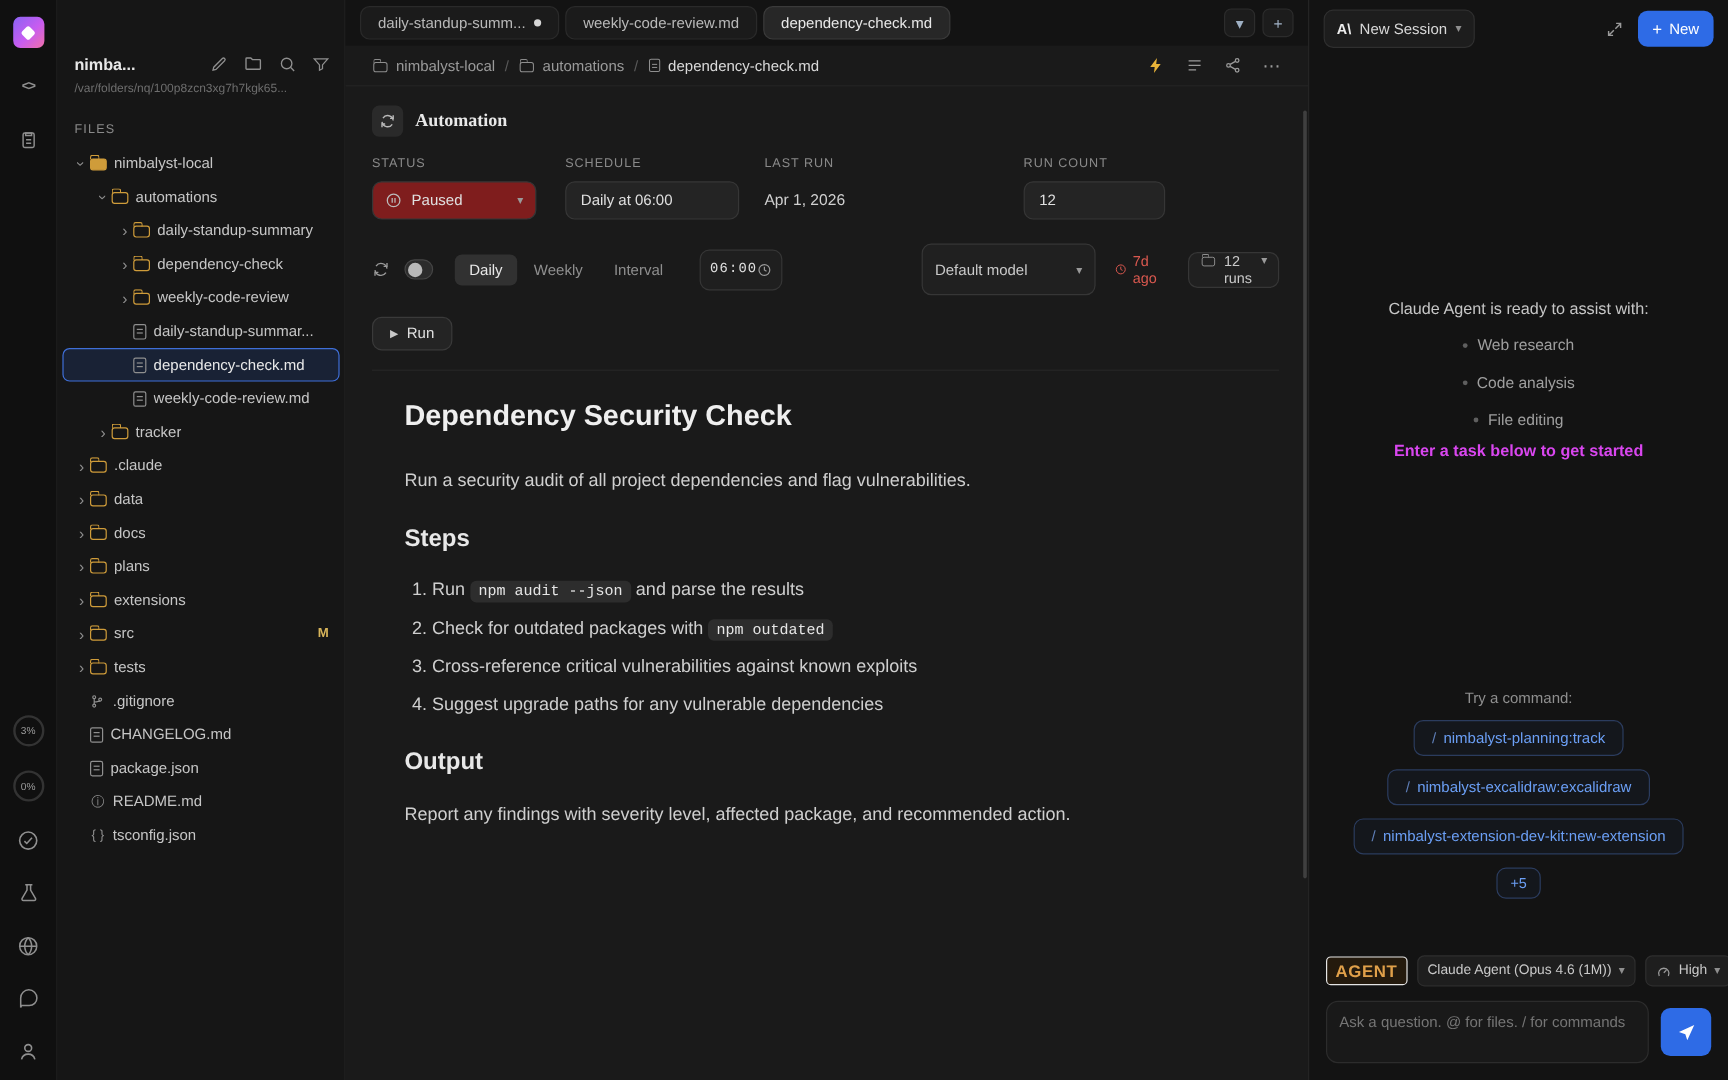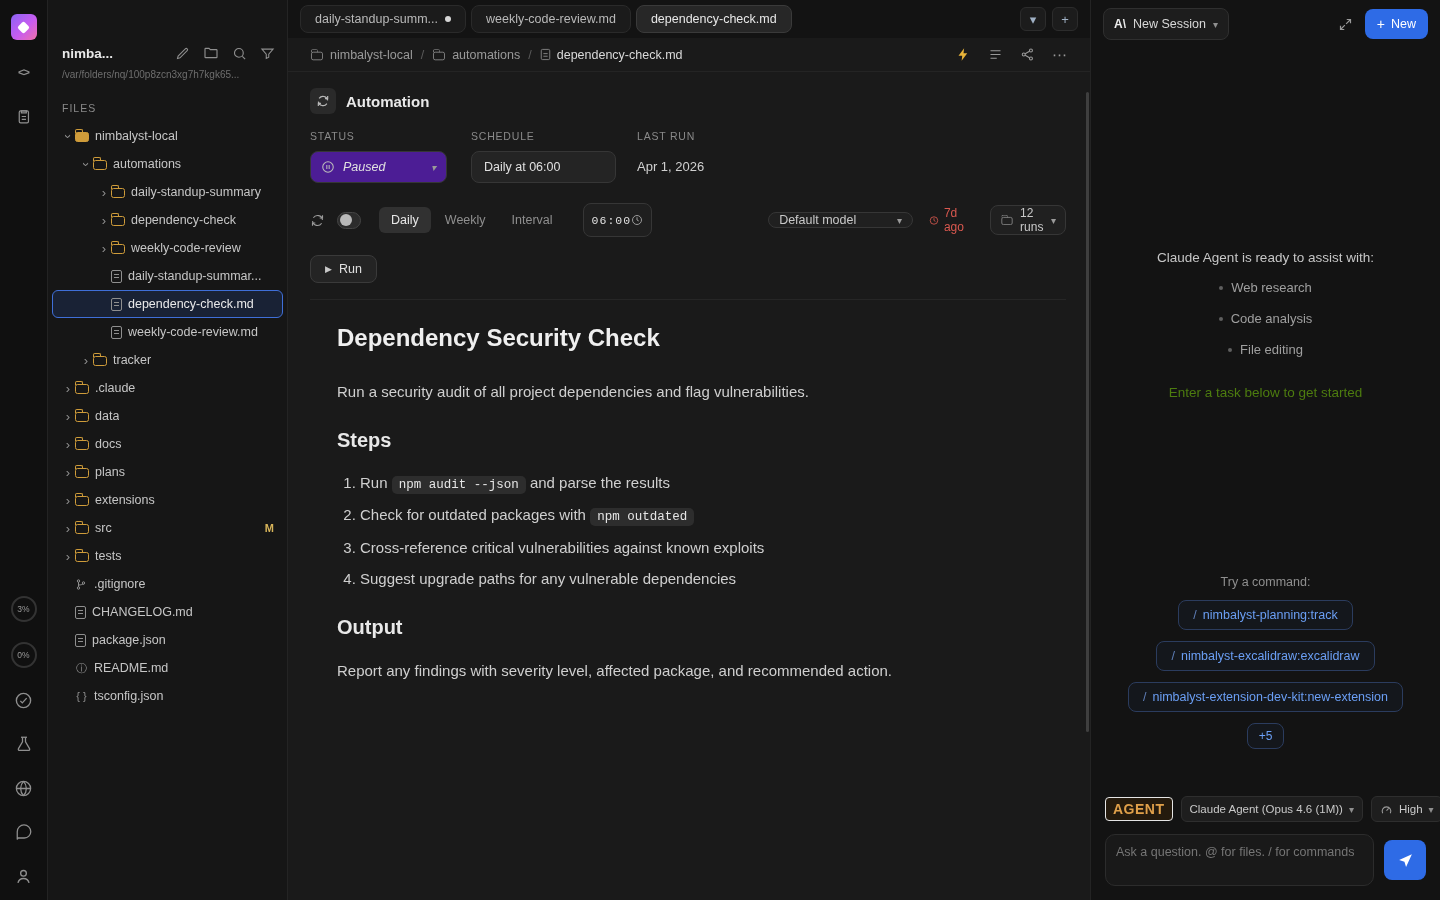--- a/index.html
+++ b/index.html
@@ -58,43 +58,43 @@
   .crumb.current { color:#dadada; }
   .crumb-sep { color:#5a5a5a; }
   .crumb-actions { margin-left:auto; display:flex; align-items:center; gap:17px; }
   .crumb-actions .act { cursor:pointer; display:flex; color:#9a9a9a; }
   .ellip { font-size:15px; color:#9a9a9a; letter-spacing:1px; }
 
   .editor { flex:1; overflow:hidden; padding:12px 24px 0 22px; }
 
   .auto-head { display:flex; align-items:center; gap:10px; margin:4px 0 16px; }
   .auto-tile { width:26px; height:26px; border-radius:6px; background:#2a2a2a; display:flex; align-items:center; justify-content:center; color:#b9b9b9; }
-  .auto-title { font-size:15px; font-weight:bold; color:#e9e9e9; }
+  .auto-title { font-size:15px; font-weight:bold; color:#e9e9e9;font-family:Liberation Serif, serif; }
 
   .auto-grid { display:flex; }
   .fld .flabel { font-size:10.5px; letter-spacing:0.8px; color:#8a8a8a; margin-bottom:9px; }
   .f1 { width:137px; margin-right:24px; } .f2 { width:145px; margin-right:21px; } .f3 { width:166px; margin-right:50px; } .f4 { width:118px; }
-  .status-btn { width:100%; height:32px; background:#4c1d95; border:1px solid #363636; border-radius:8px; display:flex; align-items:center; padding:0 10px; gap:8px; color:#e0e0e0; font-size:12.5px; cursor:pointer;font-style:italic; }
+  .status-btn { width:100%; height:32px; background:#7f1d1d; border:1px solid #363636; border-radius:8px; display:flex; align-items:center; padding:0 10px; gap:8px; color:#e0e0e0; font-size:12.5px; cursor:pointer; }
   .status-btn .cd { margin-left:auto; color:#9a9a9a; font-size:10px; }
   .valbox { height:32px; line-height:30px; background:#242424; border:1px solid #363636; border-radius:8px; padding:0 12px; font-size:12.5px; color:#e0e0e0; }
   .plainval { line-height:32px; font-size:13px; color:#d0d0d0; }
 
   .auto-row2 { margin-top:20px; display:flex; align-items:center; }
   .sync { color:#9a9a9a; margin-right:12px; cursor:pointer; }
   .toggle { width:30px; height:17px; border-radius:9px; background:#2c2c2c; border:1px solid #454545; position:relative; margin-right:18px; cursor:pointer; }
   .toggle::after { content:""; position:absolute; left:2px; top:1.5px; width:12px; height:12px; border-radius:50%; background:#b9b9b9; }
   .seg { display:flex; gap:2px; }
   .seg .opt { padding:6px 12px; font-size:12.5px; color:#8f8f8f; border-radius:6px; cursor:pointer; }
   .seg .opt.active { background:#313131; color:#e8e8e8; }
   .timebox { margin-left:18px; width:76px; height:19px; border:1px solid #363636; border-radius:8px; background:#1f1f1f; display:flex; align-items:center; justify-content:space-between; padding:16px 8px; cursor:pointer; }
   .timebox .t { font-family:"Liberation Mono","DejaVu Sans Mono",monospace; font-size:11.5px; letter-spacing:1px; color:#e0e0e0; }
-  .modelsel { margin-left:116px; width:178px; height:16px; border:1px solid #363636; border-radius:8px; background:#202020; display:flex; align-items:center; padding:0 10px; font-size:12.5px; color:#c9c9c9; cursor:pointer; }
+  .modelsel { margin-left:116px; width:178px; height:43px; border:1px solid #363636; border-radius:8px; background:#202020; display:flex; align-items:center; padding:0 10px; font-size:12.5px; color:#c9c9c9; cursor:pointer; }
   .modelsel .cd { margin-left:auto; color:#9a9a9a; font-size:10px; }
   .overdue { margin-left:16px; display:flex; align-items:center; gap:5px; color:#d9584f; font-size:12px; }
-  .runsbox { margin-left:18px; height:30px; border:1px solid #363636; border-radius:8px; background:#202020; display:flex; align-items:center; gap:6px; padding:0 9px; font-size:12px; color:#c9c9c9; cursor:pointer; }
+  .runsbox { margin-left:18px; height:30px; border:1px solid #363636; border-radius:8px; background:#202020; display:flex; align-items:flex-start; gap:6px; padding:0 9px; font-size:12px; color:#c9c9c9; cursor:pointer; }
   .runsbox .cd { color:#9a9a9a; font-size:10px; }
 
   .run-btn { margin-top:18px; height:28px; display:inline-flex; align-items:center; gap:7px; padding:0 14px; background:#242424; border:1px solid #3a3a3a; border-radius:8px; color:#e0e0e0; font-size:12.5px; cursor:pointer; }
   .run-btn .play { font-size:9px; color:#c9c9c9; }
 
   .automation { padding-bottom:16px; border-bottom:1px solid #262626; }
 
   .docbody { padding:24px 0 0 27px; max-width:680px; }
   .docbody h1 { font-size:24px; font-weight:bold; color:#efefef; margin:0 0 28px; }
   .docbody p { font-size:15px; line-height:1.55; color:#cfcfcf; margin:0 0 18px; }
@@ -117,21 +117,21 @@
   .expand-btn { color:#9a9a9a; cursor:pointer; display:flex; }
   .new-btn { height:30px; display:flex; align-items:center; gap:6px; background:#2e6be6; border-radius:8px; padding:0 12px; color:#fff; font-size:12.5px; cursor:pointer; }
   .new-btn .plus { font-size:14px; }
 
   .right-body { flex:1; position:relative; }
   .centered { position:absolute; left:0; right:0; text-align:center; }
   .ready { top:202px; font-size:13.5px; color:#c6c6c6; }
   .caps { top:224px; }
   .cap { height:31px; display:flex; align-items:center; justify-content:center; gap:8px; font-size:13px; color:#9f9f9f; }
   .cap .bdot { width:4px; height:4px; border-radius:50%; background:#5f5f5f; }
-  .enter { top:337px; font-size:13.5px; color:#4d7c0f; }
+  .enter { top:320px; font-size:13.5px; color:#d946ef;font-weight:bold; }
   .try { top:527px; font-size:12.5px; color:#8f8f8f; }
   .chips { top:552px; display:flex; flex-direction:column; align-items:center; gap:11px; }
   .chip { height:30px; display:flex; align-items:center; gap:6px; padding:0 14px; border:1px solid #2b3c5e; border-radius:8px; background:rgba(43,75,136,0.08); color:#6b9ff5; font-size:12.5px; cursor:pointer; white-space:nowrap; }
   .chip .slash { color:#5f7fb8; }
   .more-chip { height:26px; padding:0 11px; font-size:12px; }
 
   .right-bottom { padding:8px 14px 14px; flex-shrink:0; }
   .agent-row { display:flex; align-items:center; gap:8px; margin-bottom:12px; white-space:nowrap; }
   .agent-badge { font-size:14px; font-weight:bold; letter-spacing:0.5px; color:#e0a04a; background:#241a0d; border:1px solid #e5e5e5; border-radius:4px; padding:3px 7px; }
   .pill { height:26px; display:flex; align-items:center; gap:6px; background:#1e1e1e; border:1px solid #2e2e2e; border-radius:6px; padding:0 8px; font-size:11.5px; color:#c9c9c9; cursor:pointer; }
@@ -428,20 +428,24 @@
             </div>
           </div>
           <div class="fld f2">
             <div class="flabel">SCHEDULE</div>
             <div class="valbox">Daily at 06:00</div>
           </div>
           <div class="fld f3">
             <div class="flabel">LAST RUN</div>
             <div class="plainval">Apr 1, 2026</div>
           </div>
+          <div class="fld f4">
+            <div class="flabel">RUN COUNT</div>
+            <div class="valbox">12</div>
+          </div>
         </div>
 
         <div class="auto-row2">
           <span class="sync">
               <svg width="15" height="15" viewBox="0 0 24 24" fill="none" stroke="currentColor" stroke-width="1.8">
                 <path d="M20 11a8 8 0 0 0-14.6-3.4M4 13a8 8 0 0 0 14.6 3.4"></path>
                 <path d="M20 3.5V8h-4.5M4 20.5V16h4.5"></path>
               </svg>
             </span>
           <span class="toggle"></span>

